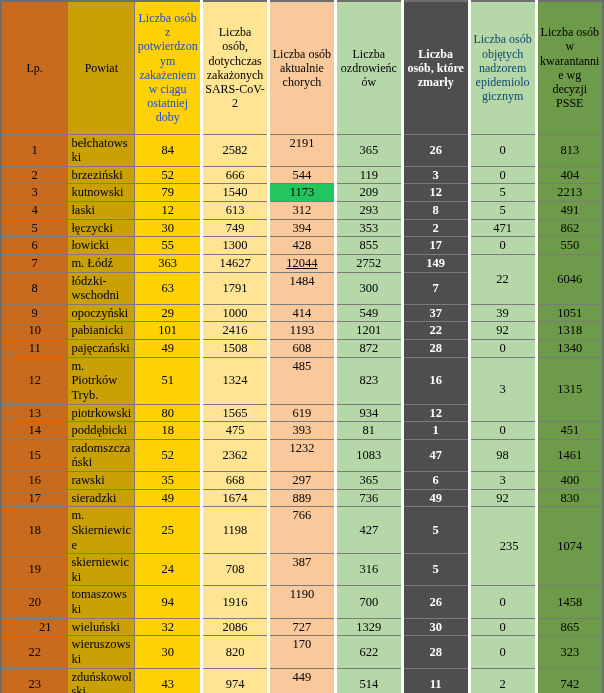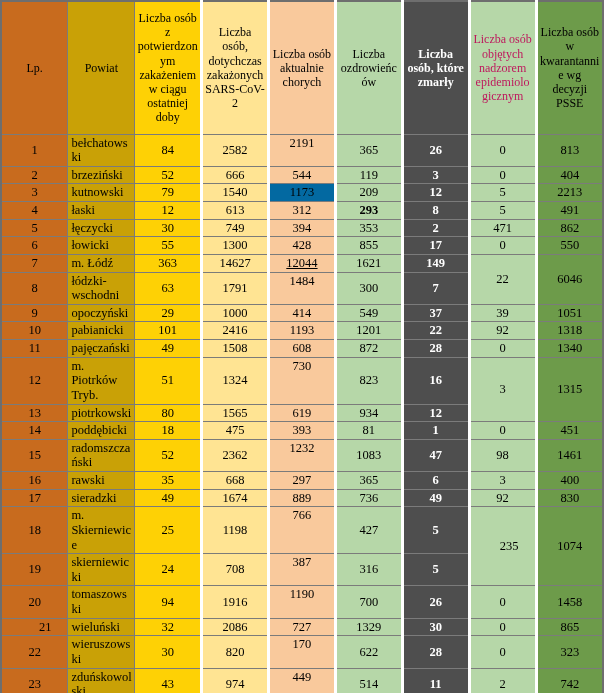--- a/index.html
+++ b/index.html
@@ -28,26 +28,26 @@
   .vtop { vertical-align:top; }
 </style>
 </head>
 <body>
 
 <table>
   <thead>
     <tr>
         <th style="background: rgb(200, 107, 30); color: rgb(0, 0, 0); text-align: center;">Lp.</th>
         <th style="background: rgb(201, 161, 6); color: rgb(0, 0, 0);">Powiat</th>
-        <th style="background: rgb(254, 209, 5); color: #000000;">Liczba osób z potwierdzonym zakażeniem w ciągu ostatniej doby</th>
+        <th style="background: rgb(254, 209, 5); color: #1d4ed8;">Liczba osób z potwierdzonym zakażeniem w ciągu ostatniej doby</th>
         <th class="wl" style="background: rgb(255, 228, 147); color: rgb(0, 0, 0);">Liczba osób, dotychczas zakażonych SARS-CoV-2</th>
         <th class="wl" style="background: rgb(249, 201, 156); color: rgb(0, 0, 0);">Liczba osób aktualnie chorych</th>
         <th class="wl" style="background: rgb(182, 215, 168); color: rgb(0, 0, 0);">Liczba ozdrowieńców</th>
         <th class="wl" style="background: rgb(78, 78, 78); color: rgb(255, 255, 255); font-weight: bold;">Liczba osób, które zmarły</th>
-        <th class="wl" style="background: rgb(182, 215, 168); color: #be185d; margin-top: 16px;">Liczba osób objętych nadzorem epidemiologicznym</th>
+        <th class="wl" style="background: rgb(182, 215, 168); color: #0c4a6e; margin-top: 16px;">Liczba osób objętych nadzorem epidemiologicznym</th>
         <th class="wl" style="background: rgb(109, 155, 74); color: rgb(0, 0, 0);">Liczba osób w kwarantannie wg decyzji PSSE</th>
       </tr>
   </thead>
   <tbody>
       <tr>
         <td style="background: rgb(200, 107, 30);">1</td>
         <td class="powiat" style="background: rgb(201, 161, 6);">bełchatowski</td>
         <td style="background: rgb(254, 209, 5);">84</td>
         <td class="wl" style="background: rgb(255, 228, 147);">2582</td>
         <td class="wl vtop" style="background: rgb(249, 201, 156);">2191</td>
@@ -65,33 +65,33 @@
         <td class="wl" style="background: rgb(182, 215, 168);">119</td>
         <td class="wl deaths" style="background: rgb(78, 78, 78);">3</td>
         <td class="wl" style="background: rgb(182, 215, 168);">0</td>
         <td class="wl" style="background: rgb(109, 155, 74);">404</td>
       </tr>
       <tr>
         <td style="background: rgb(200, 107, 30);">3</td>
         <td class="powiat" style="background: rgb(201, 161, 6);">kutnowski</td>
         <td style="background: rgb(254, 209, 5);">79</td>
         <td class="wl" style="background: rgb(255, 228, 147);">1540</td>
-        <td class="wl vtop" style="background: #0369a1;">1173</td>
+        <td class="wl vtop" style="background: #22c55e;">1173</td>
         <td class="wl" style="background: rgb(182, 215, 168);">209</td>
         <td class="wl deaths" style="background: rgb(78, 78, 78);">12</td>
         <td class="wl" style="background: rgb(182, 215, 168);">5</td>
         <td class="wl" style="background: rgb(109, 155, 74);">2213</td>
       </tr>
       <tr>
         <td style="background: rgb(200, 107, 30);">4</td>
         <td class="powiat" style="background: rgb(201, 161, 6);">łaski</td>
         <td style="background: rgb(254, 209, 5);">12</td>
         <td class="wl" style="background: rgb(255, 228, 147);">613</td>
         <td class="wl vtop" style="background: rgb(249, 201, 156);">312</td>
-        <td class="wl" style="background: rgb(182, 215, 168); font-weight: bold;">293</td>
+        <td class="wl" style="background: rgb(182, 215, 168);">293</td>
         <td class="wl deaths" style="background: rgb(78, 78, 78);">8</td>
         <td class="wl" style="background: rgb(182, 215, 168);">5</td>
         <td class="wl" style="background: rgb(109, 155, 74);">491</td>
       </tr>
       <tr>
         <td style="background: rgb(200, 107, 30);">5</td>
         <td class="powiat" style="background: rgb(201, 161, 6);">łęczycki</td>
         <td style="background: rgb(254, 209, 5);">30</td>
         <td class="wl" style="background: rgb(255, 228, 147);">749</td>
         <td class="wl vtop" style="background: rgb(249, 201, 156);">394</td>
@@ -110,21 +110,21 @@
         <td class="wl deaths" style="background: rgb(78, 78, 78);">17</td>
         <td class="wl" style="background: rgb(182, 215, 168);">0</td>
         <td class="wl" style="background: rgb(109, 155, 74);">550</td>
       </tr>
       <tr>
         <td style="background: rgb(200, 107, 30);">7</td>
         <td class="powiat" style="background: rgb(201, 161, 6);">m. Łódź</td>
         <td style="background: rgb(254, 209, 5);">363</td>
         <td class="wl" style="background: rgb(255, 228, 147);">14627</td>
         <td class="wl vtop" style="background: rgb(249, 201, 156); text-decoration: underline;">12044</td>
-        <td class="wl" style="background: rgb(182, 215, 168);">1621</td>
+        <td class="wl" style="background: rgb(182, 215, 168);">2752</td>
         <td class="wl deaths" style="background: rgb(78, 78, 78);">149</td>
         <td class="wl" rowspan="2" style="background: rgb(182, 215, 168);">22</td>
         <td class="wl" rowspan="2" style="background: rgb(109, 155, 74);">6046</td>
       </tr>
       <tr>
         <td style="background: rgb(200, 107, 30);">8</td>
         <td class="powiat" style="background: rgb(201, 161, 6);">łódzki-wschodni</td>
         <td style="background: rgb(254, 209, 5);">63</td>
         <td class="wl" style="background: rgb(255, 228, 147);">1791</td>
         <td class="wl vtop" style="background: rgb(249, 201, 156);">1484</td>
@@ -162,21 +162,21 @@
         <td class="wl" style="background: rgb(182, 215, 168);">872</td>
         <td class="wl deaths" style="background: rgb(78, 78, 78);">28</td>
         <td class="wl" style="background: rgb(182, 215, 168);">0</td>
         <td class="wl" style="background: rgb(109, 155, 74);">1340</td>
       </tr>
       <tr>
         <td style="background: rgb(200, 107, 30);">12</td>
         <td class="powiat" style="background: rgb(201, 161, 6);">m. Piotrków Tryb.</td>
         <td style="background: rgb(254, 209, 5);">51</td>
         <td class="wl" style="background: rgb(255, 228, 147);">1324</td>
-        <td class="wl vtop" style="background: rgb(249, 201, 156);">730</td>
+        <td class="wl vtop" style="background: rgb(249, 201, 156);">485</td>
         <td class="wl" style="background: rgb(182, 215, 168);">823</td>
         <td class="wl deaths" style="background: rgb(78, 78, 78);">16</td>
         <td class="wl" rowspan="2" style="background: rgb(182, 215, 168);">3</td>
         <td class="wl" rowspan="2" style="background: rgb(109, 155, 74);">1315</td>
       </tr>
       <tr>
         <td style="background: rgb(200, 107, 30);">13</td>
         <td class="powiat" style="background: rgb(201, 161, 6);">piotrkowski</td>
         <td style="background: rgb(254, 209, 5);">80</td>
         <td class="wl" style="background: rgb(255, 228, 147);">1565</td>

